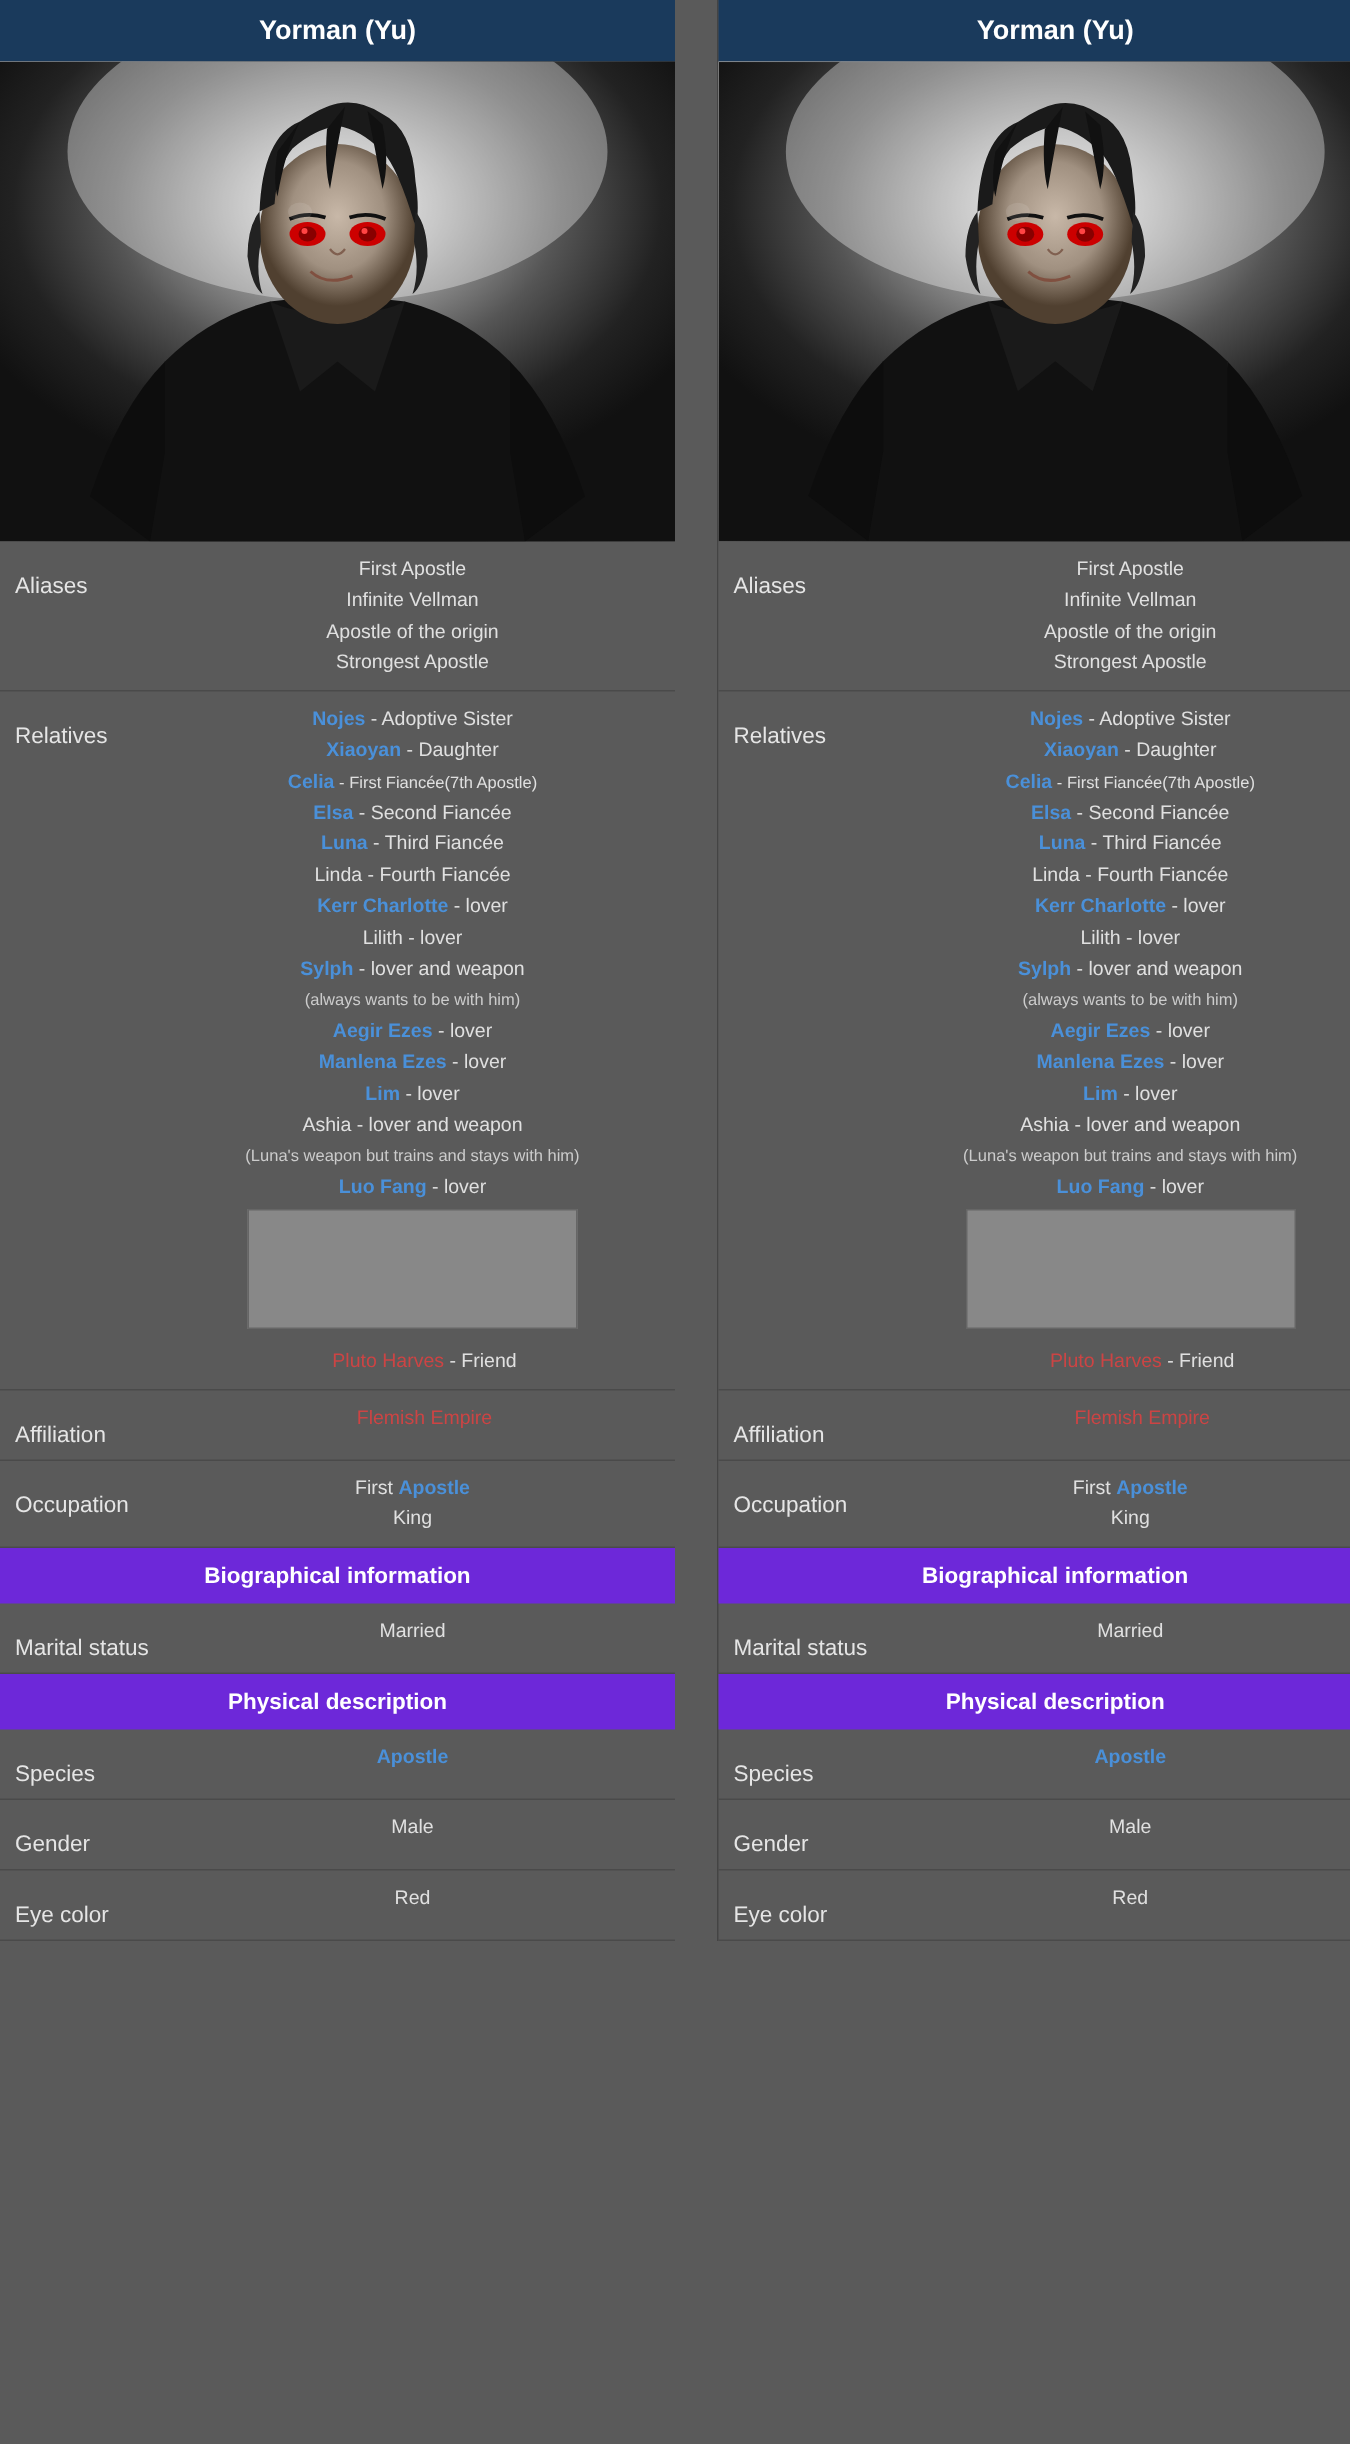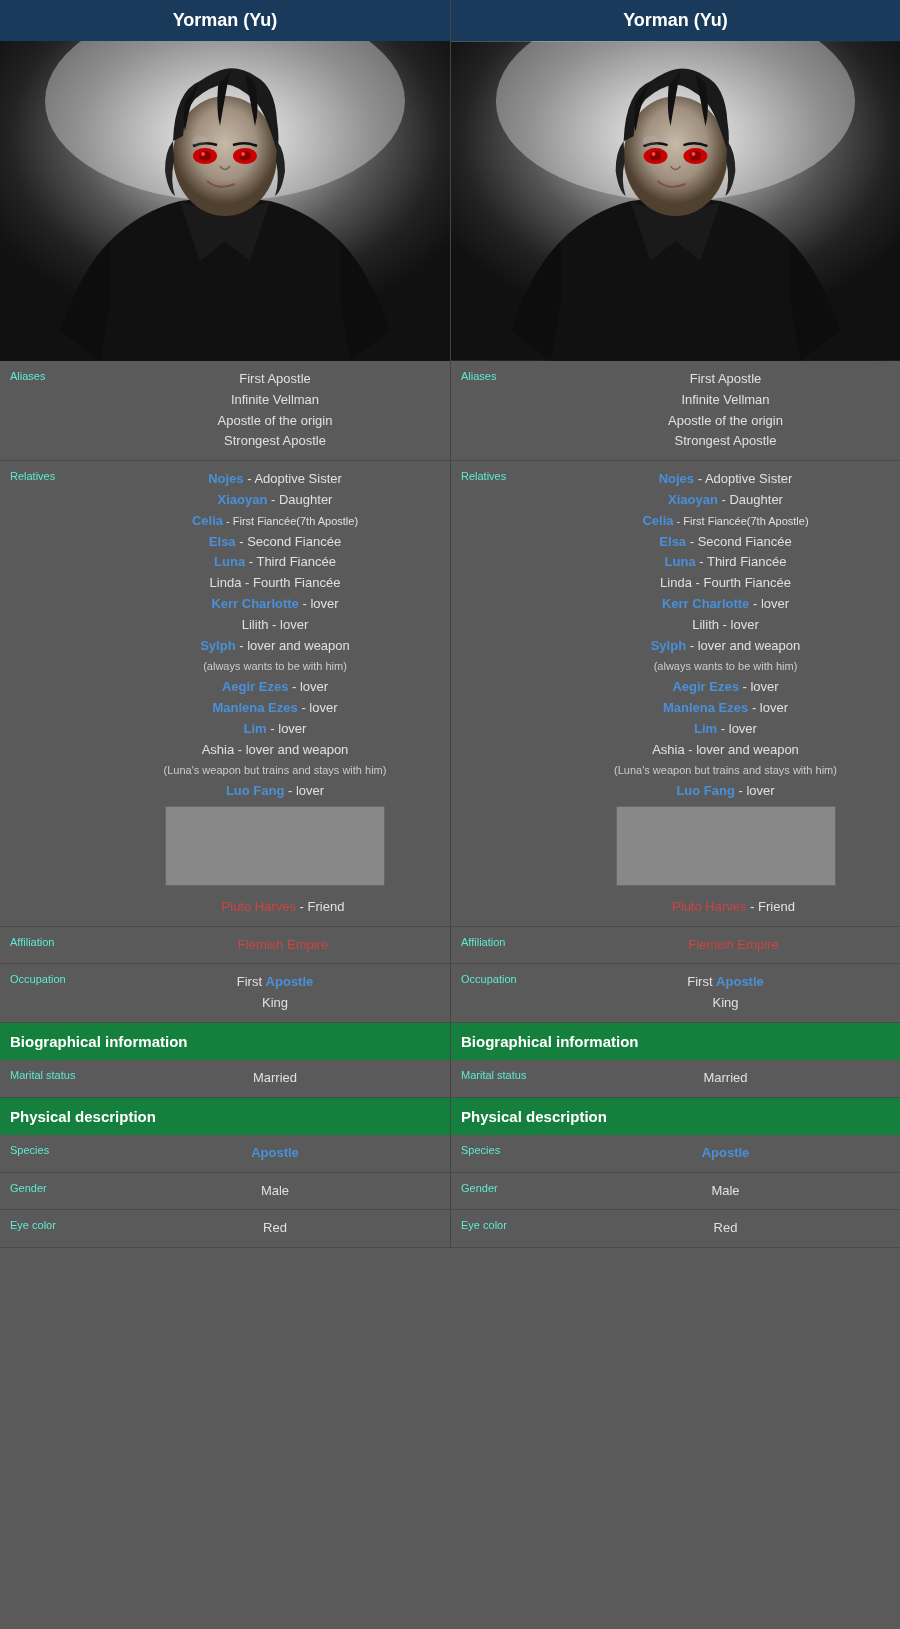--- a/index.html
+++ b/index.html
@@ -7,20 +7,21 @@
       background: #5a5a5a;
       font-family: Arial, sans-serif;
       font-size: 13px;
       color: #e0e0e0;
       width: 900px;
     }
 
     .page-wrapper {
       display: flex;
       width: 900px;
+      gap: 28px;
     }
 
     .column {
       width: 450px;
       flex-shrink: 0;
     }
 
     .column + .column {
       border-left: 1px solid #444;
     }
@@ -56,24 +57,25 @@
     .info-row {
       display: flex;
       padding: 8px 10px;
       border-bottom: 1px solid #4a4a4a;
       align-items: flex-start;
     }
 
     .info-label {
       width: 100px;
       flex-shrink: 0;
-      color: #5eead4;
+      color: #e5e5e5;
       font-weight: normal;
-      font-size: 11px;
+      font-size: 15px;
       padding-top: 1px;
+      margin-top: 12px;
     }
 
     .info-value {
       flex: 1;
       color: #e0e0e0;
       font-size: 13px;
       line-height: 1.6;
       text-align: center;
     }
 
@@ -89,22 +91,23 @@
       margin-left: 16px;
     }
 
     .small-text {
       font-size: 11px;
       color: #cccccc;
     }
 
     
     .section-header {
-      background: #15803d;
+      background: #6d28d9;
       color: white;
+      text-align: center;
       padding: 10px;
       font-size: 15px;
       font-weight: bold;
     }
 
     
     .placeholder-box {
       width: 220px;
       height: 80px;
       background: #888;

